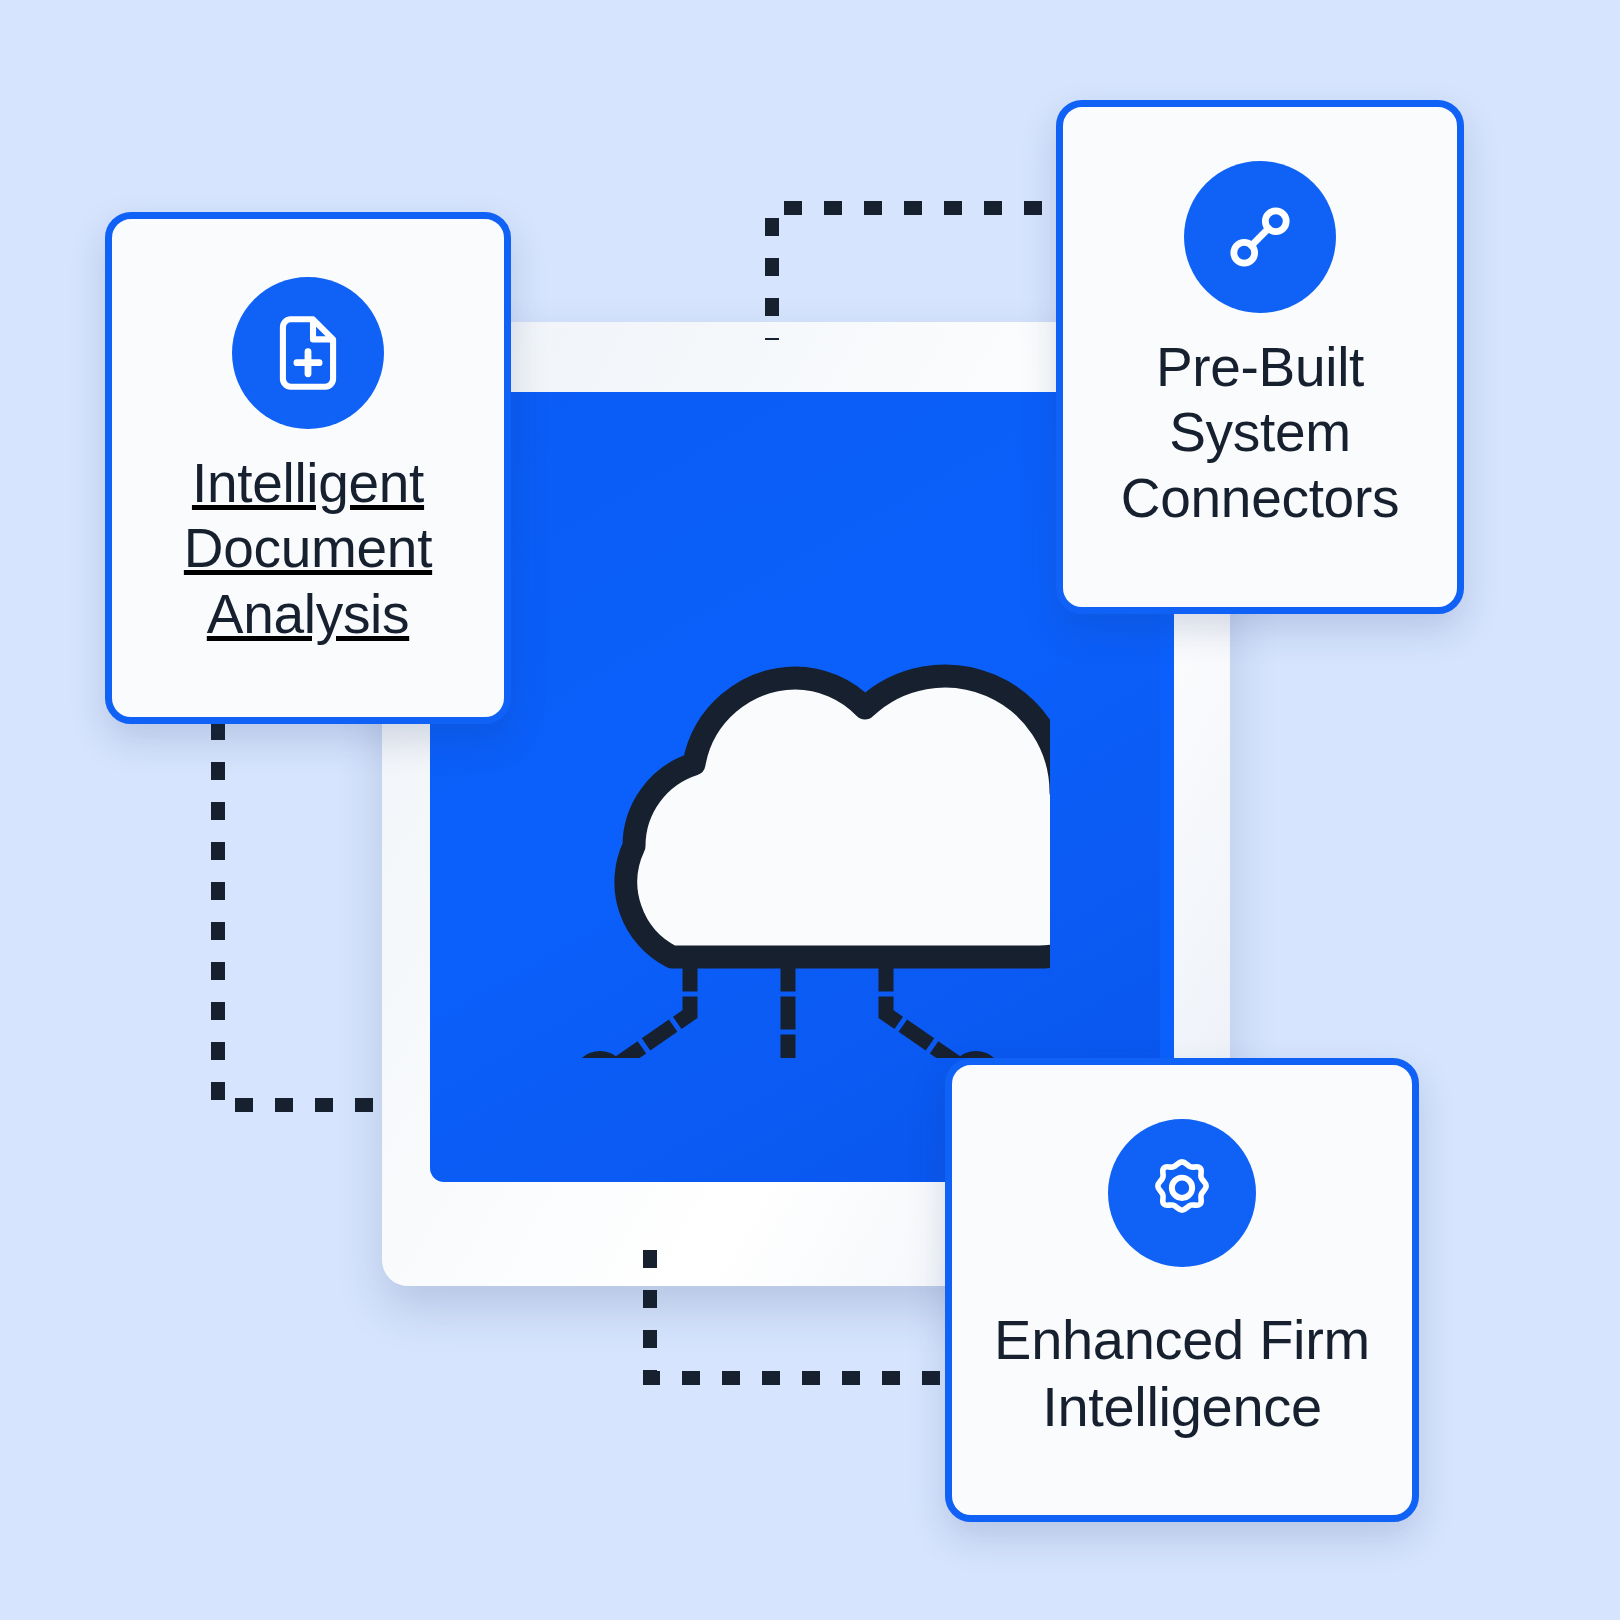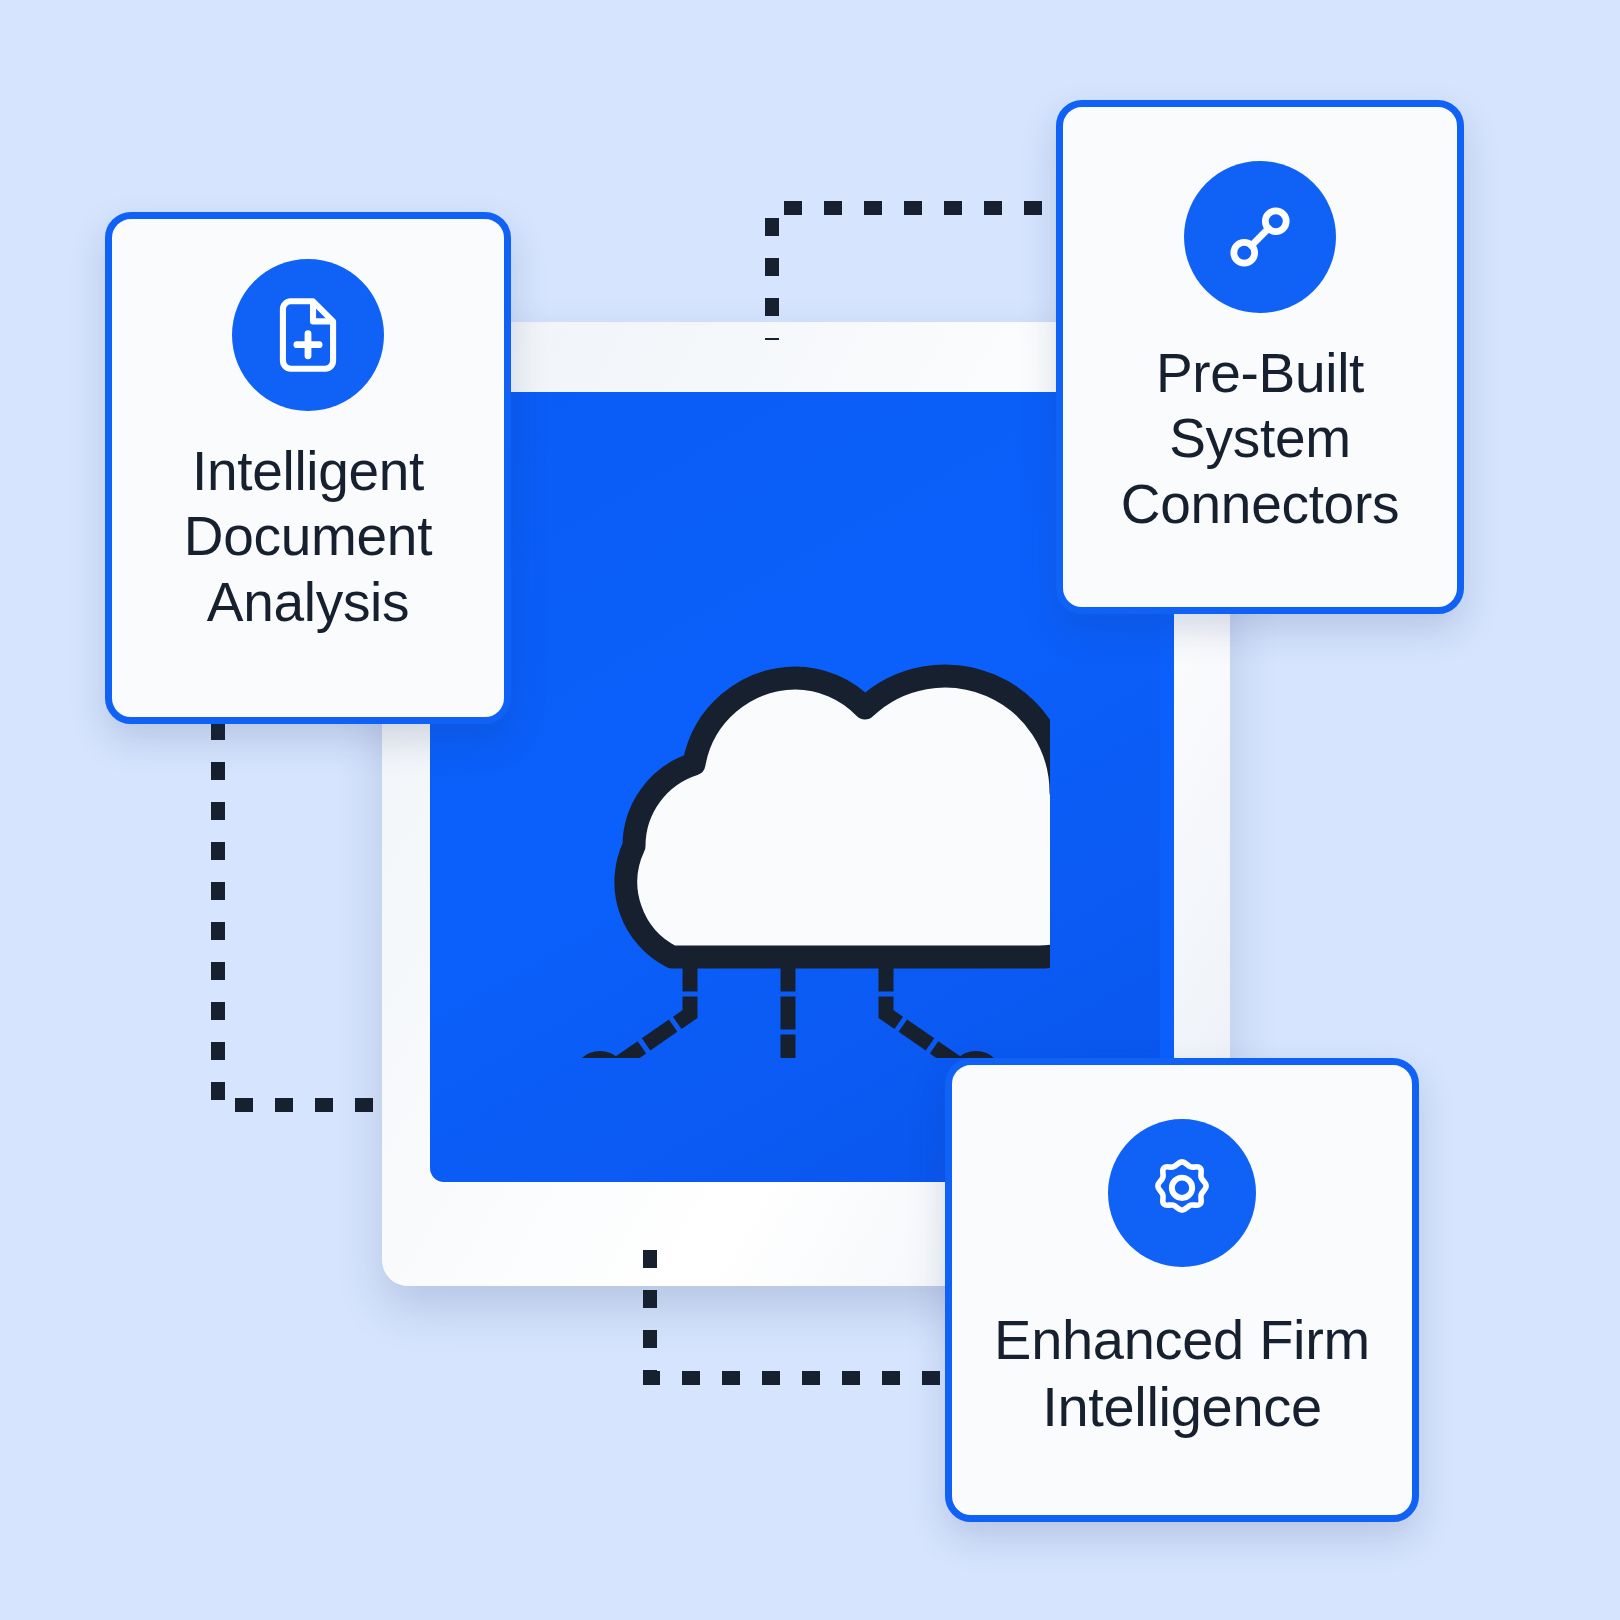--- a/index.html
+++ b/index.html
@@ -60,39 +60,39 @@
     position: absolute;
     background: #f9fbfd;
     border: 7px solid #1062f6;
     border-radius: 26px;
     box-shadow: 0 16px 36px rgba(30, 55, 110, .17);
     display: flex;
     flex-direction: column;
     align-items: center;
     box-sizing: border-box;
   }
-  .card-1 { left: 105px;  top: 212px;  width: 406px; height: 512px; padding-top: 40px; }
+  .card-1 { left: 105px;  top: 212px;  width: 406px; height: 512px; padding-top: 58px; text-decoration: underline; }
   .card-2 { left: 1056px; top: 100px;  width: 408px; height: 514px; padding-top: 54px; }
   .card-3 { left: 945px;  top: 1058px; width: 474px; height: 464px; padding-top: 54px; }
 
   .icon-badge {
     width: 152px;
     height: 152px;
     border-radius: 50%;
     background: #1062f6;
     display: flex;
     align-items: center;
     justify-content: center;
     flex: none;
   }
   .card-3 .icon-badge { width: 148px; height: 148px; }
   .icon-badge svg { display: block; }
 
   .card-title {
-    margin-top: 28px;
+    margin-top: 22px;
     color: #16202f;
     text-align: center;
     font-size: 55px;
     line-height: 1.19;
     font-weight: 400;
     letter-spacing: -.3px;
     padding: 0 12px;
     white-space: pre-line;
   }
   .card-3 .card-title { font-size: 56px; margin-top: 40px; }

